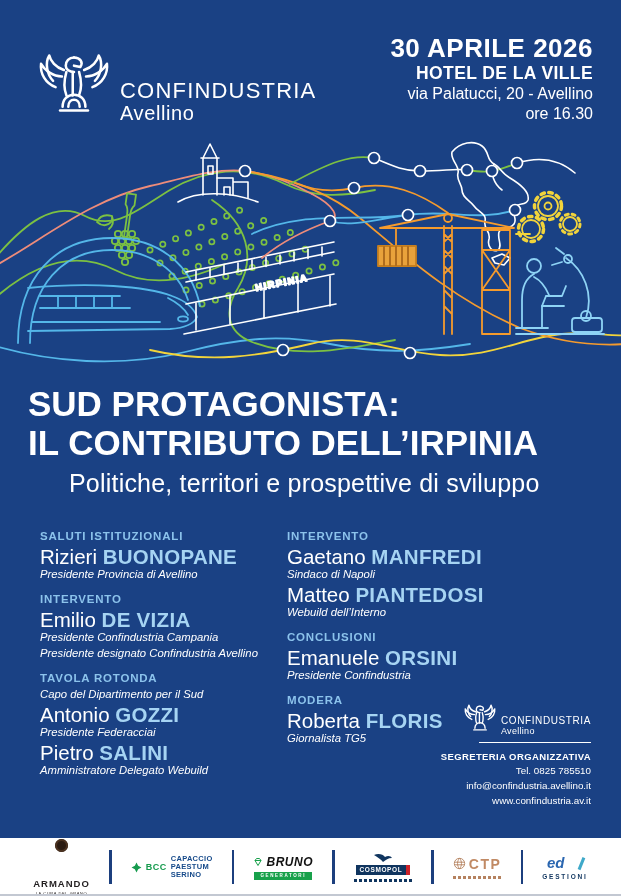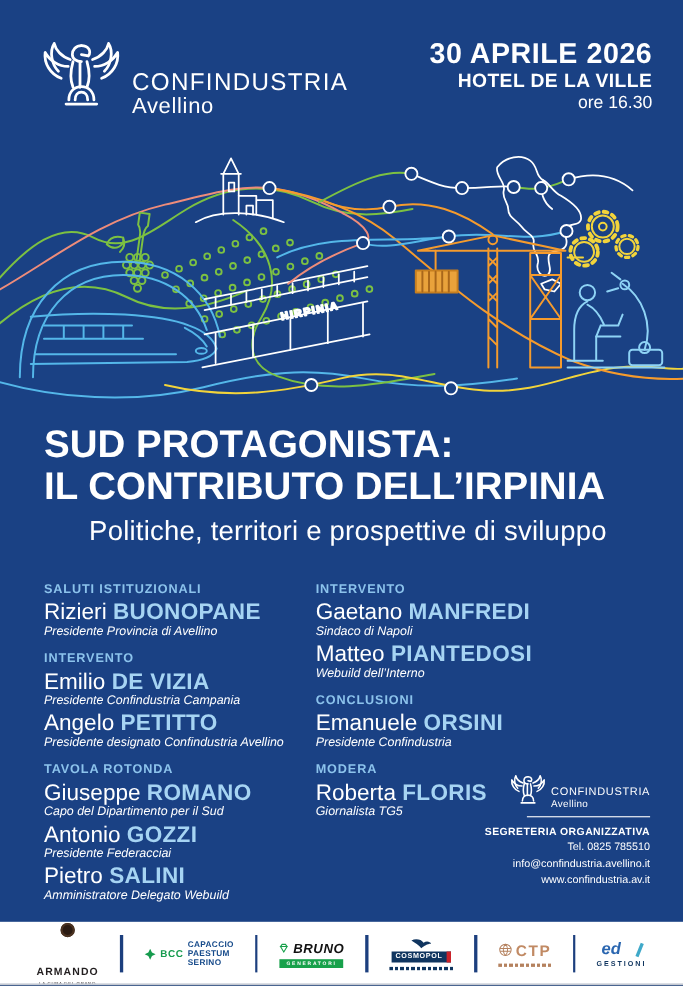--- a/index.html
+++ b/index.html
@@ -13,21 +13,21 @@
   .logo-txt .city{font-size:20px;letter-spacing:.6px;line-height:1.1;font-weight:400;}
   .evt{text-align:right;line-height:1.25;margin-top:6px;}
   .evt .date{font-size:26px;font-weight:bold;letter-spacing:.5px;line-height:1.1;}
   .evt .venue{font-size:17.5px;font-weight:bold;letter-spacing:.4px;}
   .evt .addr{font-size:16px;font-weight:400;}
   .evt .time{font-size:16px;font-weight:400;}
   
   .illu{position:absolute;top:138px;left:0;width:621px;height:237px;}
   .illu svg{display:block;}
   
-  .titleblk{position:absolute;left:40px;top:384px;}
+  .titleblk{position:absolute;left:28px;top:384px;}
   .t1{font-size:35px;font-weight:bold;letter-spacing:0;line-height:1.12;}
   .t2{font-size:35px;font-weight:bold;letter-spacing:0;line-height:1.12;}
   .sub{font-size:25px;font-weight:400;margin-top:7px;letter-spacing:.2px;margin-left:41px;}
   
   .program{position:absolute;left:40px;top:530px;width:556px;display:grid;grid-template-columns:247px 1fr;column-gap:0;}
   .sec{color:#8CC3EC;font-size:11.5px;font-weight:bold;letter-spacing:.8px;margin:12px 0 4px;}
   .sec.first{margin-top:0;}
   .speaker{margin-bottom:3px;}
   .name{font-size:20.5px;line-height:22px;color:#fff;font-weight:400;}
   .name .last{color:#A6D4F3;font-weight:bold;letter-spacing:.3px;}
@@ -100,20 +100,21 @@
         </g>
       </svg>
       <div class="logo-txt">
         <div class="org">CONFINDUSTRIA</div>
         <div class="city">Avellino</div>
       </div>
     </div>
     <div class="evt">
       <div class="date">30 APRILE 2026</div>
       <div class="venue">HOTEL DE LA VILLE</div>
+      <div class="addr">via Palatucci, 20 - Avellino</div>
       <div class="time">ore 16.30</div>
     </div>
   </div>
 
   <div class="illu">
     <svg width="621" height="237" viewBox="0 0 621 237">
 
       <g class="ln g">
         <path d="M-5,120 C25,85 55,62 85,78 C115,94 140,70 170,52 C205,31 245,26 285,46 C315,61 345,58 375,52"></path>
         <path d="M-5,160 C35,125 75,112 115,132 C150,150 190,142 225,126"></path>
@@ -265,26 +266,24 @@
       <div class="speaker">
         <div class="name"><span>Rizieri</span> <span class="last">BUONOPANE</span></div>
         <div class="role">Presidente Provincia di Avellino</div>
       </div>
       <div class="sec">INTERVENTO</div>
       <div class="speaker">
         <div class="name"><span>Emilio</span> <span class="last">DE VIZIA</span></div>
         <div class="role">Presidente Confindustria Campania</div>
       </div>
       <div class="speaker">
-        <div class="name"><span>Angelo</span> <span class="last">PETITTO</span></div>
         <div class="role">Presidente designato Confindustria Avellino</div>
       </div>
       <div class="sec">TAVOLA ROTONDA</div>
       <div class="speaker">
-        <div class="name"><span>Giuseppe</span> <span class="last">ROMANO</span></div>
         <div class="role">Capo del Dipartimento per il Sud</div>
       </div>
       <div class="speaker">
         <div class="name"><span>Antonio</span> <span class="last">GOZZI</span></div>
         <div class="role">Presidente Federacciai</div>
       </div>
       <div class="speaker">
         <div class="name"><span>Pietro</span> <span class="last">SALINI</span></div>
         <div class="role">Amministratore Delegato Webuild</div>
       </div>

